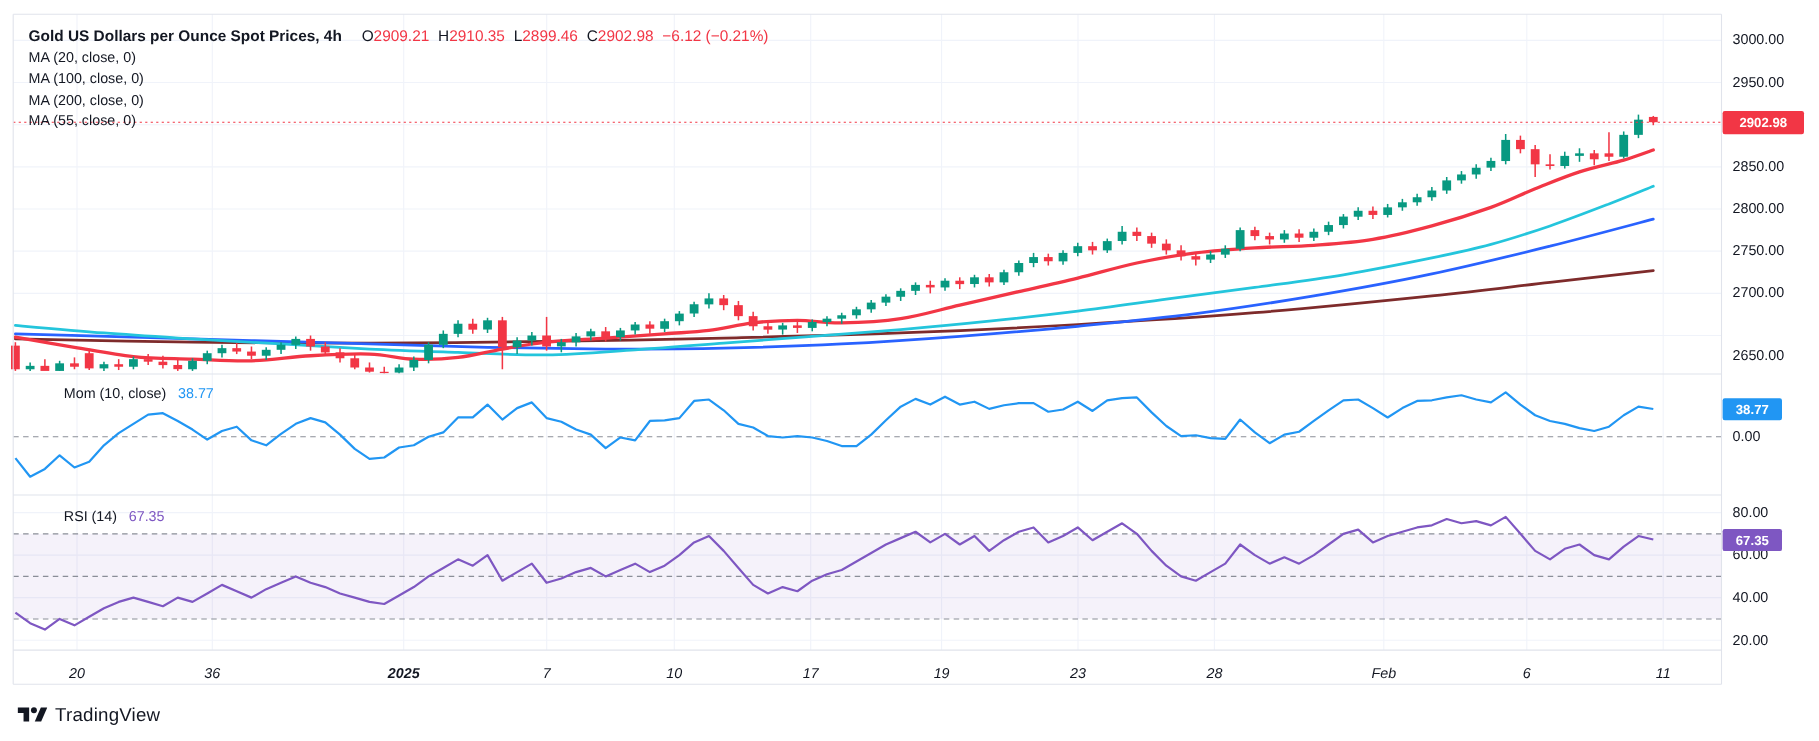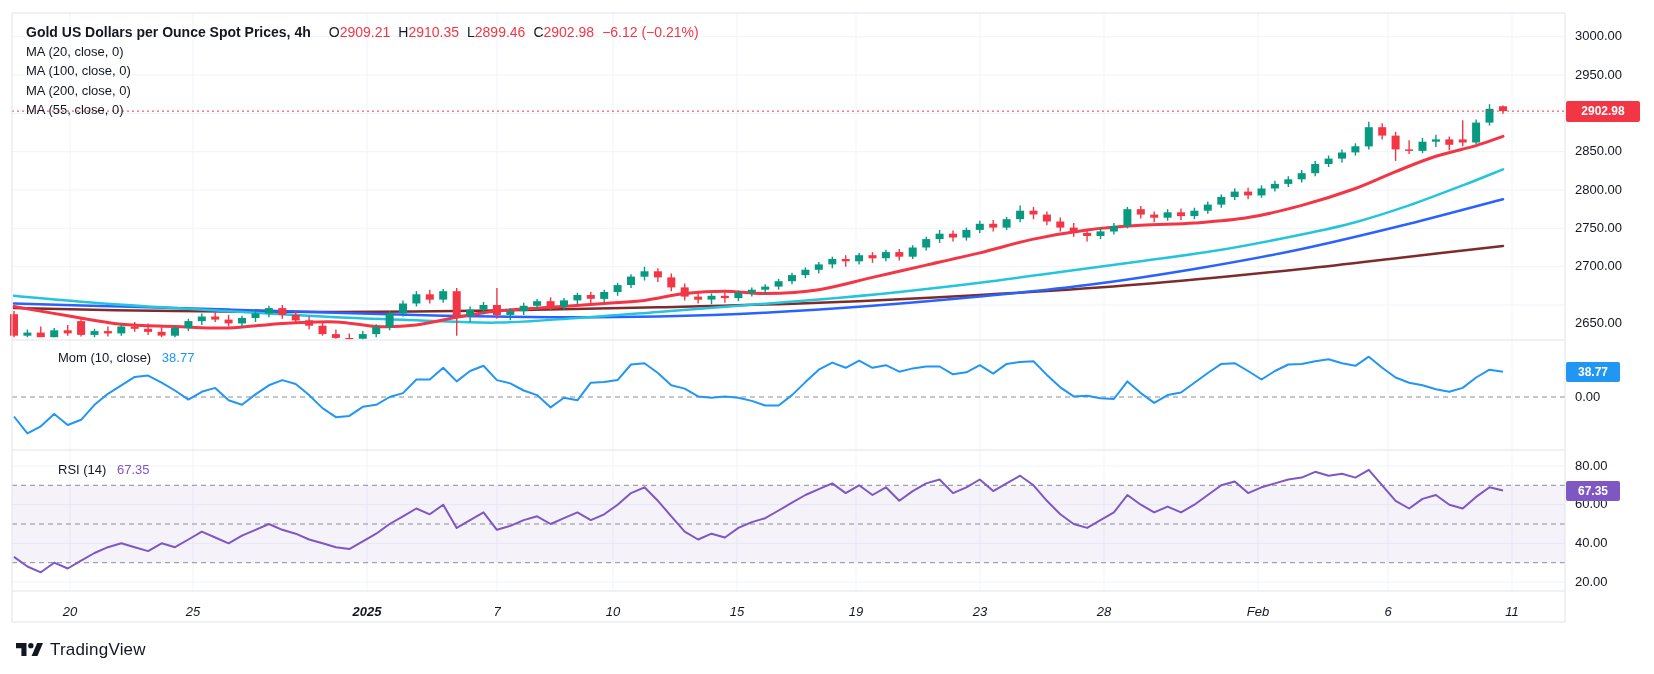--- a/index.html
+++ b/index.html
@@ -328,25 +328,25 @@
     <div class="tick" style="top: 534.8px;">40.00</div>
     <div class="tick" style="top: 573.5px;">20.00</div>
   </div>
 
 <div class="badge" id="price-badge" style="width: 74px; height: 21px; line-height: 21px; background: var(--down); top: 100.6px;">2902.98</div>
 <div class="badge" id="mom-badge" style="width: 54px; height: 20px; background: var(--mom); top: 361.8px;">38.77</div>
 <div class="badge" id="rsi-badge" style="width: 54px; height: 20px; background: var(--rsi); top: 480.5px;">67.35</div>
 
 <div id="time-axis" class="abs" style="left:0;top:604px;width:1654px;height:20px;font-style:italic;">
     <div class="t-label" style="left: 70px;">20</div>
-    <div class="t-label" style="left: 193px;">25</div>
+    <div class="t-label" style="left: 193px;">36</div>
     <div class="t-label t-bold" style="left: 367px;">2025</div>
     <div class="t-label" style="left: 497px;">7</div>
     <div class="t-label" style="left: 613px;">10</div>
-    <div class="t-label" style="left: 737px;">15</div>
+    <div class="t-label" style="left: 737px;">17</div>
     <div class="t-label" style="left: 856px;">19</div>
     <div class="t-label" style="left: 980px;">23</div>
     <div class="t-label" style="left: 1104px;">28</div>
     <div class="t-label" style="left: 1258px;">Feb</div>
     <div class="t-label" style="left: 1388px;">6</div>
     <div class="t-label" style="left: 1512px;">11</div>
   </div>
 
 <div id="logo">
   <svg width="27" height="20" viewBox="0 0 36 26">

